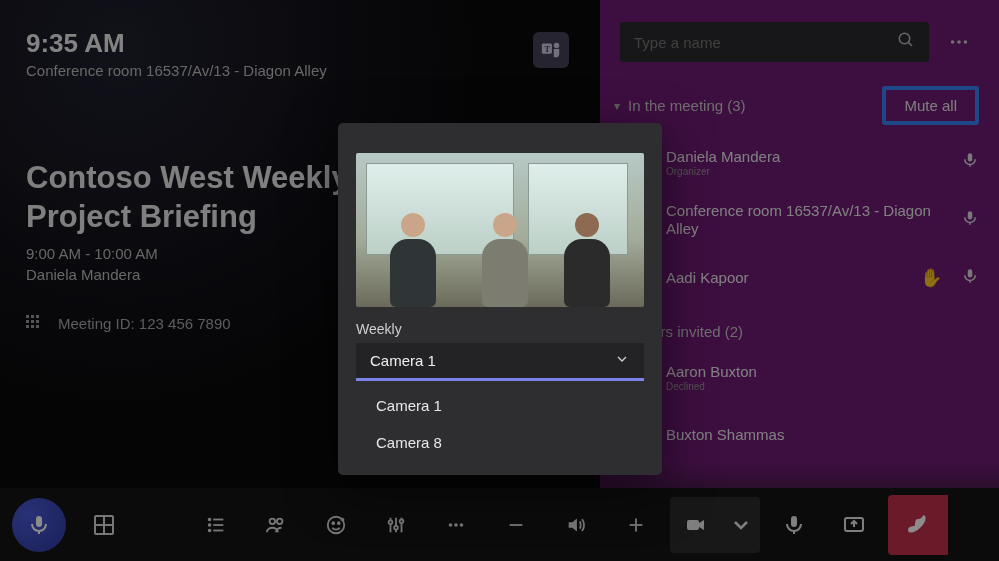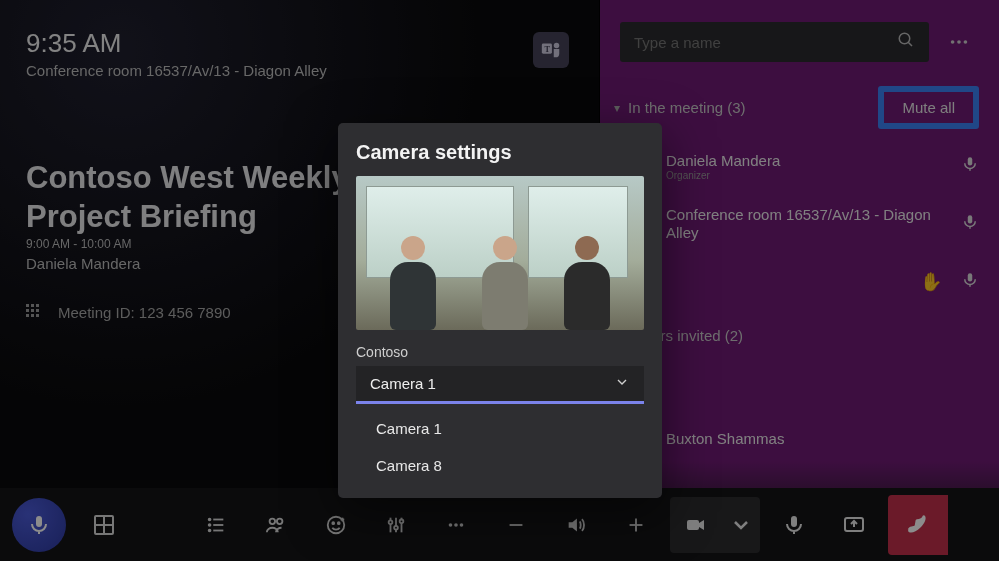--- a/index.html
+++ b/index.html
@@ -5,25 +5,25 @@
   * { box-sizing: border-box; margin: 0; padding: 0; }
   html, body { width: 999px; height: 561px; overflow: hidden; font-family: "Segoe UI", Arial, sans-serif; }
   body { background: #0d0d0f; color: #fff; position: relative; }
 
   
   .main {
     position: absolute; left: 0; top: 0; width: 599px; height: 488px;
     background: radial-gradient(circle at 20% 10%, #20202f 0%, #0a0a0c 55%);
     padding: 28px 26px;
   }
-  .clock { font-size: 26px; font-weight: 400; color: #eee; }
+  .clock { font-size: 26px; font-weight: 700; color: #eee; }
   .room { font-size: 15px; color: #bdbdbd; margin-top: 3px; }
 
   .mtg-title { margin-top: 80px; font-size: 31px; font-weight: 600; color: #e8e8ea; line-height: 1.25; max-width: 330px;}
-  .mtg-time  { margin-top: 0; font-size: 12px; color: #bcbcbc; }
+  .mtg-time  { margin-top: 8px; font-size: 15px; color: #bcbcbc; }
   .mtg-org   { margin-top: 4px;  font-size: 15px; color: #bcbcbc; }
   .mtg-id-row { margin-top: 32px; display: flex; align-items: center; gap: 16px; color: #a8a8a8; font-size: 15px;}
   .dial-icon { width: 16px; height: 16px; display: grid; grid-template-columns: repeat(3,3px); grid-template-rows: repeat(3,3px); gap: 2px;}
   .dial-icon span { background:#9b9b9b; width:3px; height:3px; display:block; }
 
   .teams-logo {
     position: absolute; top: 32px; right: 30px; width: 36px; height: 36px; border-radius: 6px;
     background: #454258; display:flex; align-items:center; justify-content:center;
   }
   .teams-logo svg { width:22px; height:22px; }
@@ -35,21 +35,21 @@
     display:flex; flex-direction:column;
   }
   .panel-top { display:flex; align-items:center; padding: 22px 20px 18px 20px; gap:10px;}
   .search-wrap { flex:1; display:flex; align-items:center; height:40px; border-radius:3px; background:#2b2b2e; padding:0 14px;}
   .search-wrap input { flex:1; background:transparent; border:none; outline:none; color:#ccc; font-size:15px;}
   .search-wrap .sicon { color:#bbb; }
   .more-btn { width:40px; height:40px; display:flex; align-items:center; justify-content:center; color:#ccc;}
 
   .section { display:flex; align-items:center; padding:6px 20px 8px 14px; color:#c8c8c8; font-size:15px;}
   .chev { margin-right:8px; color:#aaa; font-size:12px;}
-  .mute-all { margin-left:auto; border:6px solid #3b82f6; border-radius:3px; padding:7px 18px; font-size:15px; color:#e5e5e5; cursor:pointer;}
+  .mute-all { margin-left:auto; border:4px solid #3b82f6; border-radius:3px; padding:7px 18px; font-size:15px; color:#e5e5e5; cursor:pointer;}
 
   .plist { display:flex; flex-direction:column; }
   .prow { display:flex; align-items:center; padding:10px 20px 10px 16px; gap:12px; }
   .avatar { width:38px; height:38px; border-radius:50%; background:#b0886a; position:relative; flex-shrink:0;}
   .avatar.alt1{background:#5f5f62;}
   .avatar.alt2{background:#8c6e58;}
   .avatar.alt3{background:#9b5f5f;}
   .avatar.alt4{background:#6a6a6a;}
   .presence { position:absolute; right:-1px; bottom:-1px; width:12px; height:12px; border-radius:50%; background:#d13438; border:2px solid #1b1b1d;}
   .pmeta { display:flex; flex-direction:column; flex:1; min-width:0;}
@@ -209,38 +209,45 @@
             <rect x="9" y="3" width="6" height="11" rx="3"></rect>
             <path d="M5 11a7 7 0 0 0 14 0M12 18v3" stroke="#dcdcdc" stroke-width="2" fill="none"></path>
           </svg>
       </span>
     </div>
 
     <div class="prow">
       <div class="avatar alt2">
           <span class="presence"></span>
         </div>
+      <div class="pmeta">
+        <span class="pname">Aadi Kapoor</span>
+      </div>
       <span class="hand">✋</span>
       <span class="picon">
         <svg width="18" height="18" viewBox="0 0 24 24" fill="#dcdcdc">
             <rect x="9" y="3" width="6" height="11" rx="3"></rect>
             <path d="M5 11a7 7 0 0 0 14 0M12 18v3" stroke="#dcdcdc" stroke-width="2" fill="none"></path>
           </svg>
       </span>
     </div>
 
     <div class="section" style="padding-top:16px">
       <span class="chev">▾</span>
       <span>Others invited (2)</span>
     </div>
 
     <div class="prow">
       <div class="avatar alt3">
           <span class="presence"></span>
         </div>
+      <div class="pmeta">
+        <span class="pname">Aaron Buxton</span>
+        <span class="prole">Declined</span>
+      </div>
     </div>
 
     <div class="prow">
       <div class="avatar alt4"></div>
       <div class="pmeta">
         <span class="pname">Buxton Shammas</span>
       </div>
     </div>
   </div>
   <div class="fade-bottom"></div>
@@ -352,38 +359,37 @@
   </div>
   <div class="hangup">
     <svg width="28" height="28" viewBox="0 0 24 24" fill="#fff">
         <path d="M21 15.5c-1.4.7-3 .5-4.2-.4l-1.4-1c-.5-.4-1.2-.4-1.7 0l-2.8 2c-.5.4-1.2.4-1.7 0l-1.4-1c-1.2-.9-2.8-1.1-4.2-.4C2.6 15 2 14 2.3 13c.7-2.3 4.4-4 9.7-4s9 1.7 9.7 4c.3 1-.3 2-1.7 2.5z" transform="rotate(135 12 12)"></path>
       </svg>
   </div>
 </div>
 
 <div class="overlay"></div>
 <div class="modal">
-  <h2>Camera settings</h2>
   <div class="preview">
     <div class="window"></div>
       <div class="window w2"></div>
     <div class="person p1">
         <div class="head"></div>
         <div class="body"></div>
       </div>
     <div class="person p2">
         <div class="head"></div>
         <div class="body"></div>
       </div>
     <div class="person p3">
         <div class="head"></div>
         <div class="body"></div>
       </div>
   </div>
-  <div class="src-label">Contoso</div>
+  <div class="src-label">Weekly</div>
   <div class="select">
     <span>Camera 1</span>
     <span class="chv">
       <svg width="16" height="16" viewBox="0 0 24 24" fill="none" stroke="#cfcfcf" stroke-width="2">
           <polyline points="6 9 12 15 18 9"></polyline>
         </svg>
     </span>
   </div>
   <div class="dropdown">
     <div class="opt">Camera 1</div>

